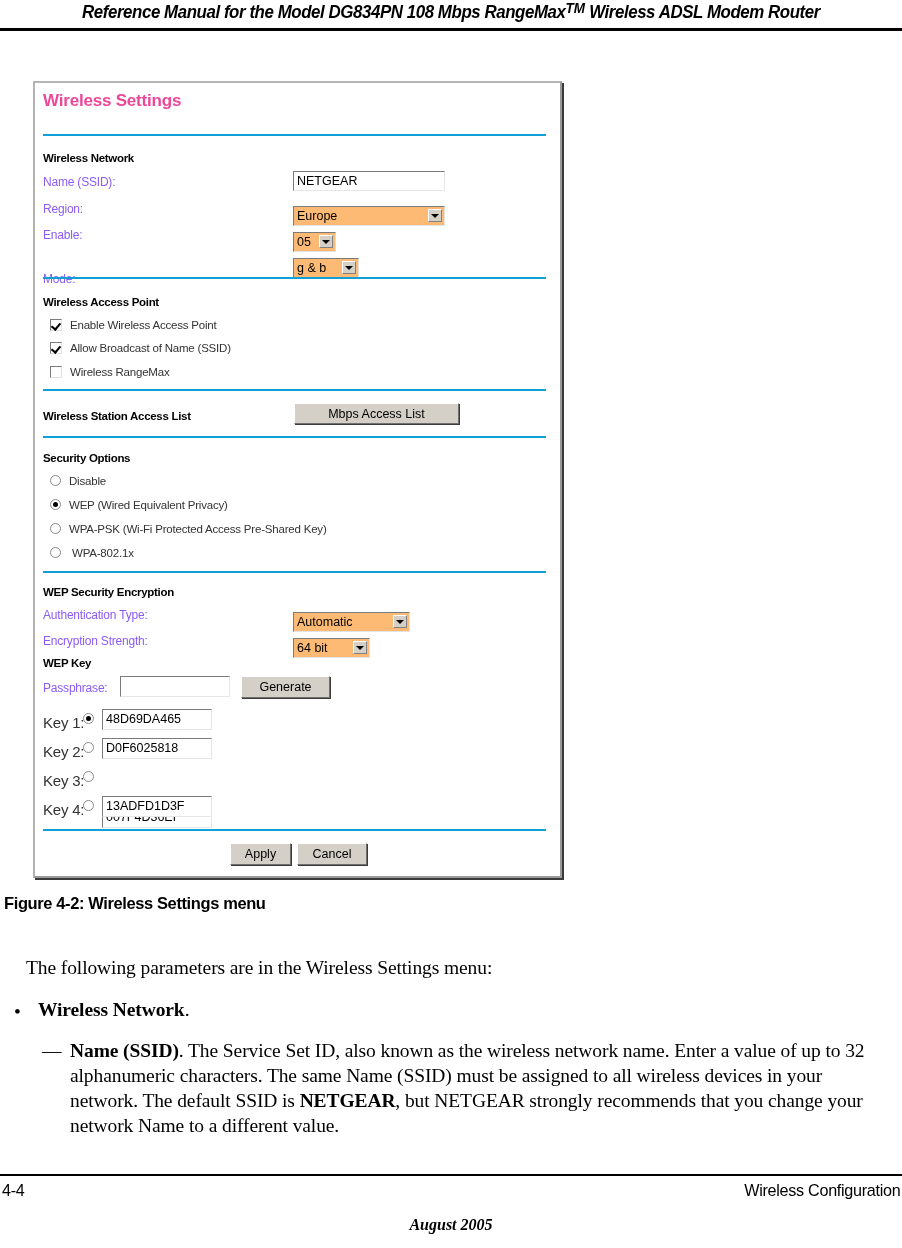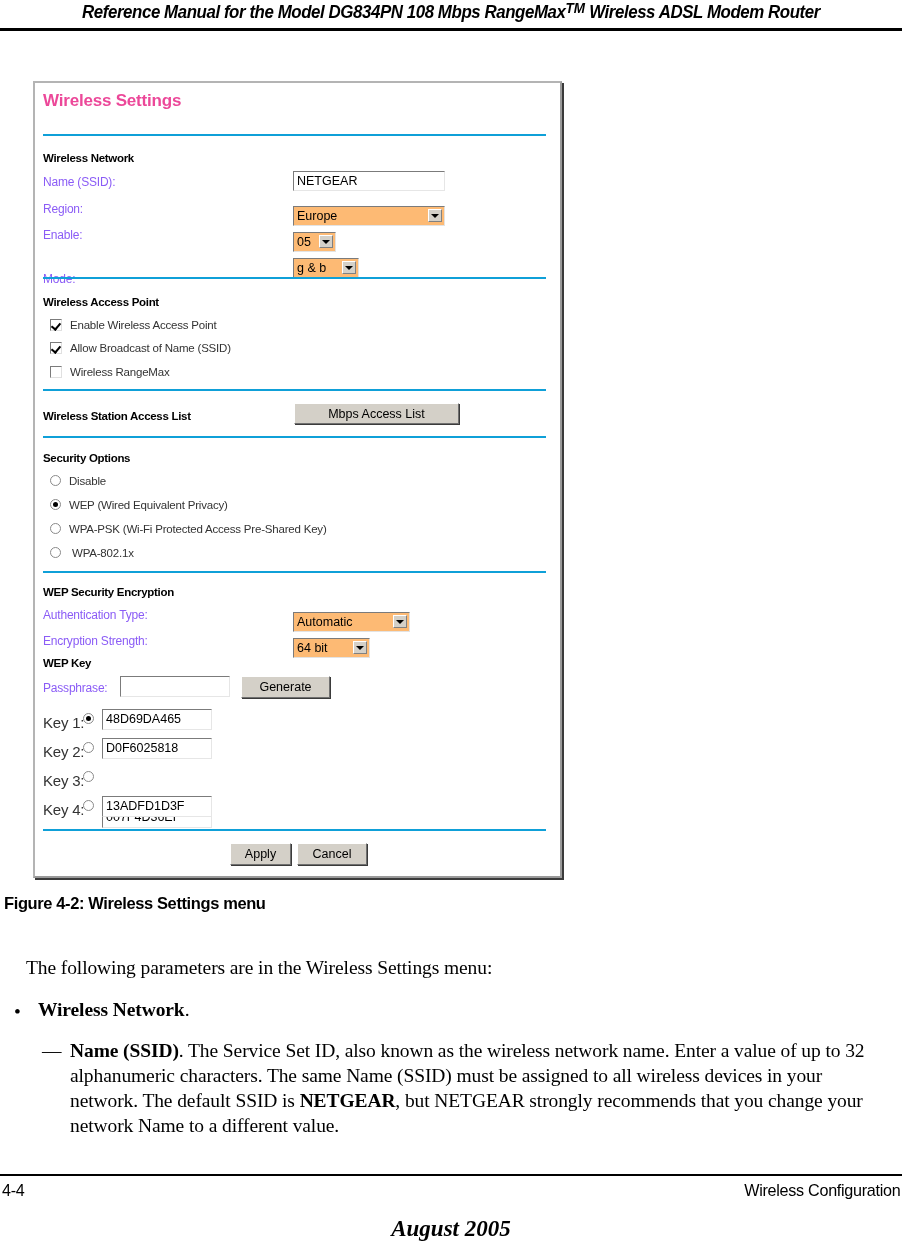--- a/index.html
+++ b/index.html
@@ -301,21 +301,21 @@
     transform-origin: 100% 50%;
   }
   .foot-center {
     position: absolute;
     left: 0; top: 1216px;
     width: 902px;
     text-align: center;
     font-family: "Liberation Serif", serif;
     font-style: italic;
     font-weight: bold;
-    font-size: 23px;
+    font-size: 16px;
   }
 </style>
 </head>
 <body>
 
 <div class="page-header">
   <div class="htext">
     <span>Reference Manual for the Model DG834PN 108 Mbps RangeMax</span><sup>TM</sup><span> Wireless ADSL Modem Router</span>
   </div>
   <div class="rule"></div>

